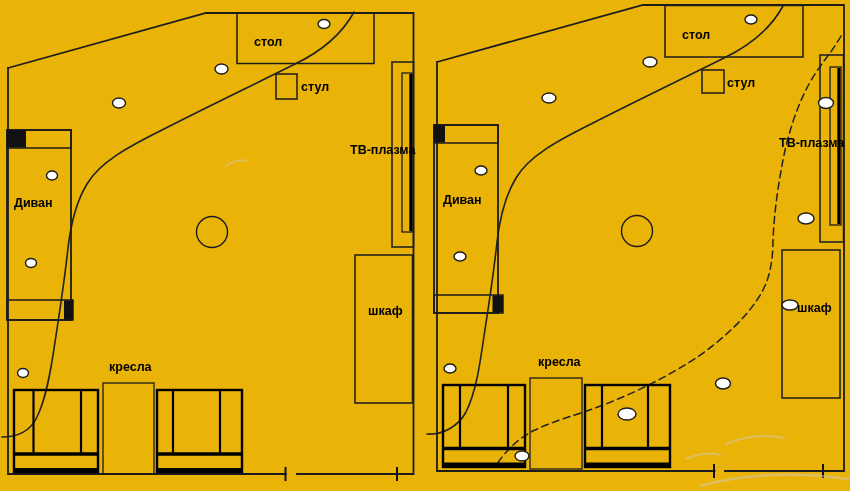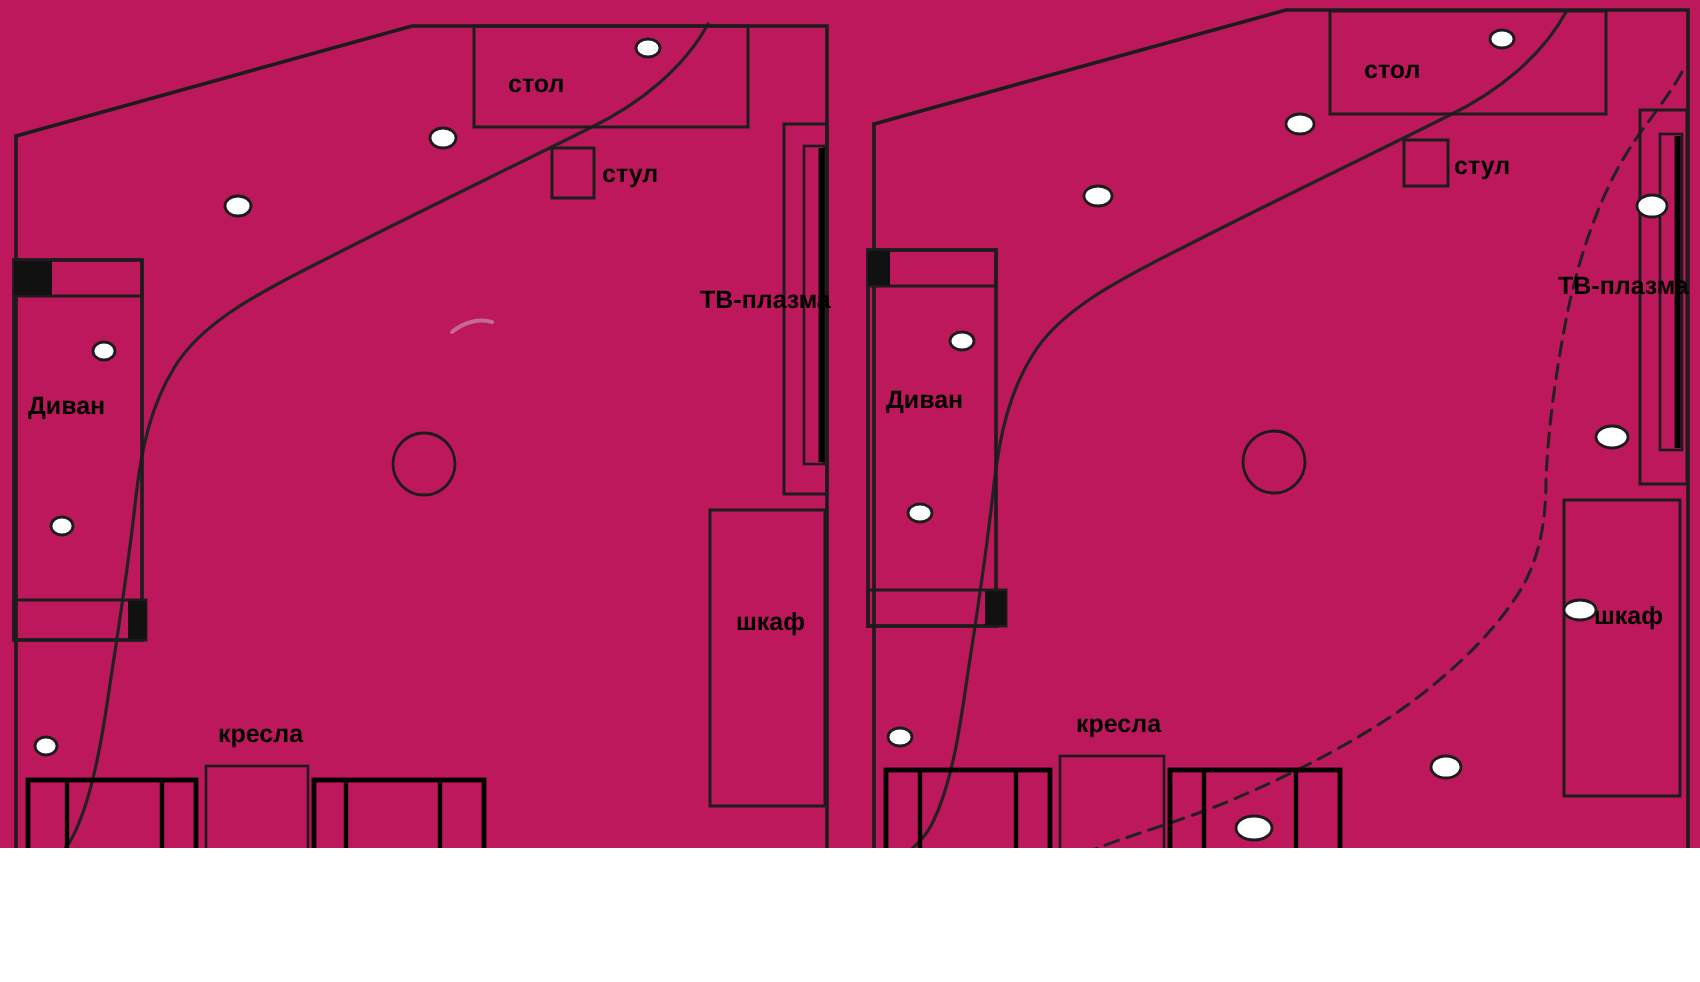--- a/index.html
+++ b/index.html
@@ -1,16 +1,16 @@
 <!DOCTYPE html>
 <html><head>
 <meta charset="utf-8">
 <style>
   html,body{margin:0;padding:0;background:#fff;}
-  .canvas-wrap{width:850px;height:424px;background:#be185d;position:relative;overflow:hidden;}
+  .canvas-wrap{width:850px;height:491px;background:#eab308;position:relative;overflow:hidden;}
   svg{display:block;}
   .wall{stroke:#1c1c1c;stroke-width:1.8;fill:none;stroke-linecap:square;}
   .thin{stroke:#1c1c1c;stroke-width:1.5;fill:none;}
   .thin2{stroke:#1c1c1c;stroke-width:1.3;fill:none;}
   .tick{stroke:#111;stroke-width:2;}
   .curve{stroke:#222;stroke-width:1.6;fill:none;stroke-linecap:round;}
   .curve-dashed{stroke:#222;stroke-width:1.5;fill:none;stroke-dasharray:7 4.5;stroke-linecap:round;}
   .spot{stroke:#1c1c1c;stroke-width:1.4;fill:#ffffff;}
   .lamp{stroke:#1c1c1c;stroke-width:1.4;fill:none;}
   .chair-outer{stroke:#000;stroke-width:2.4;fill:none;}

